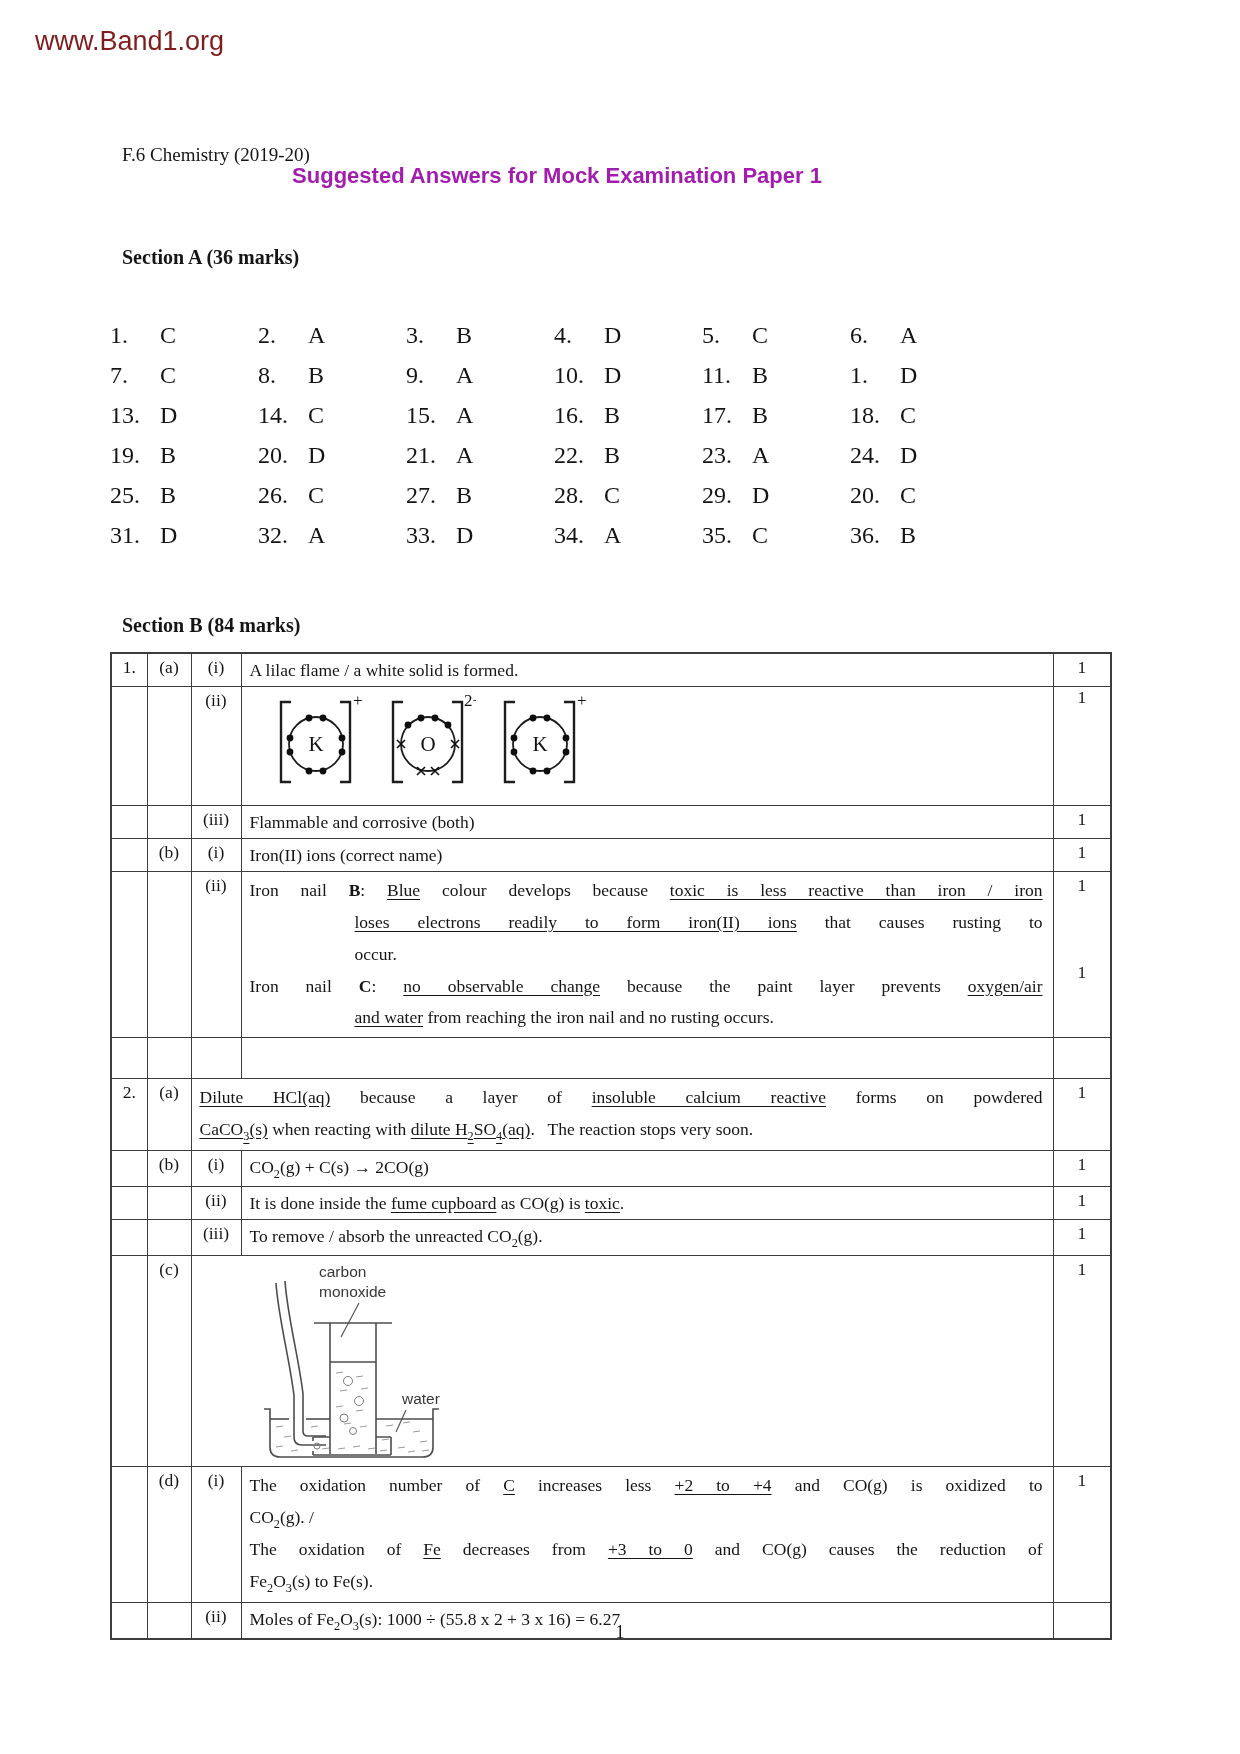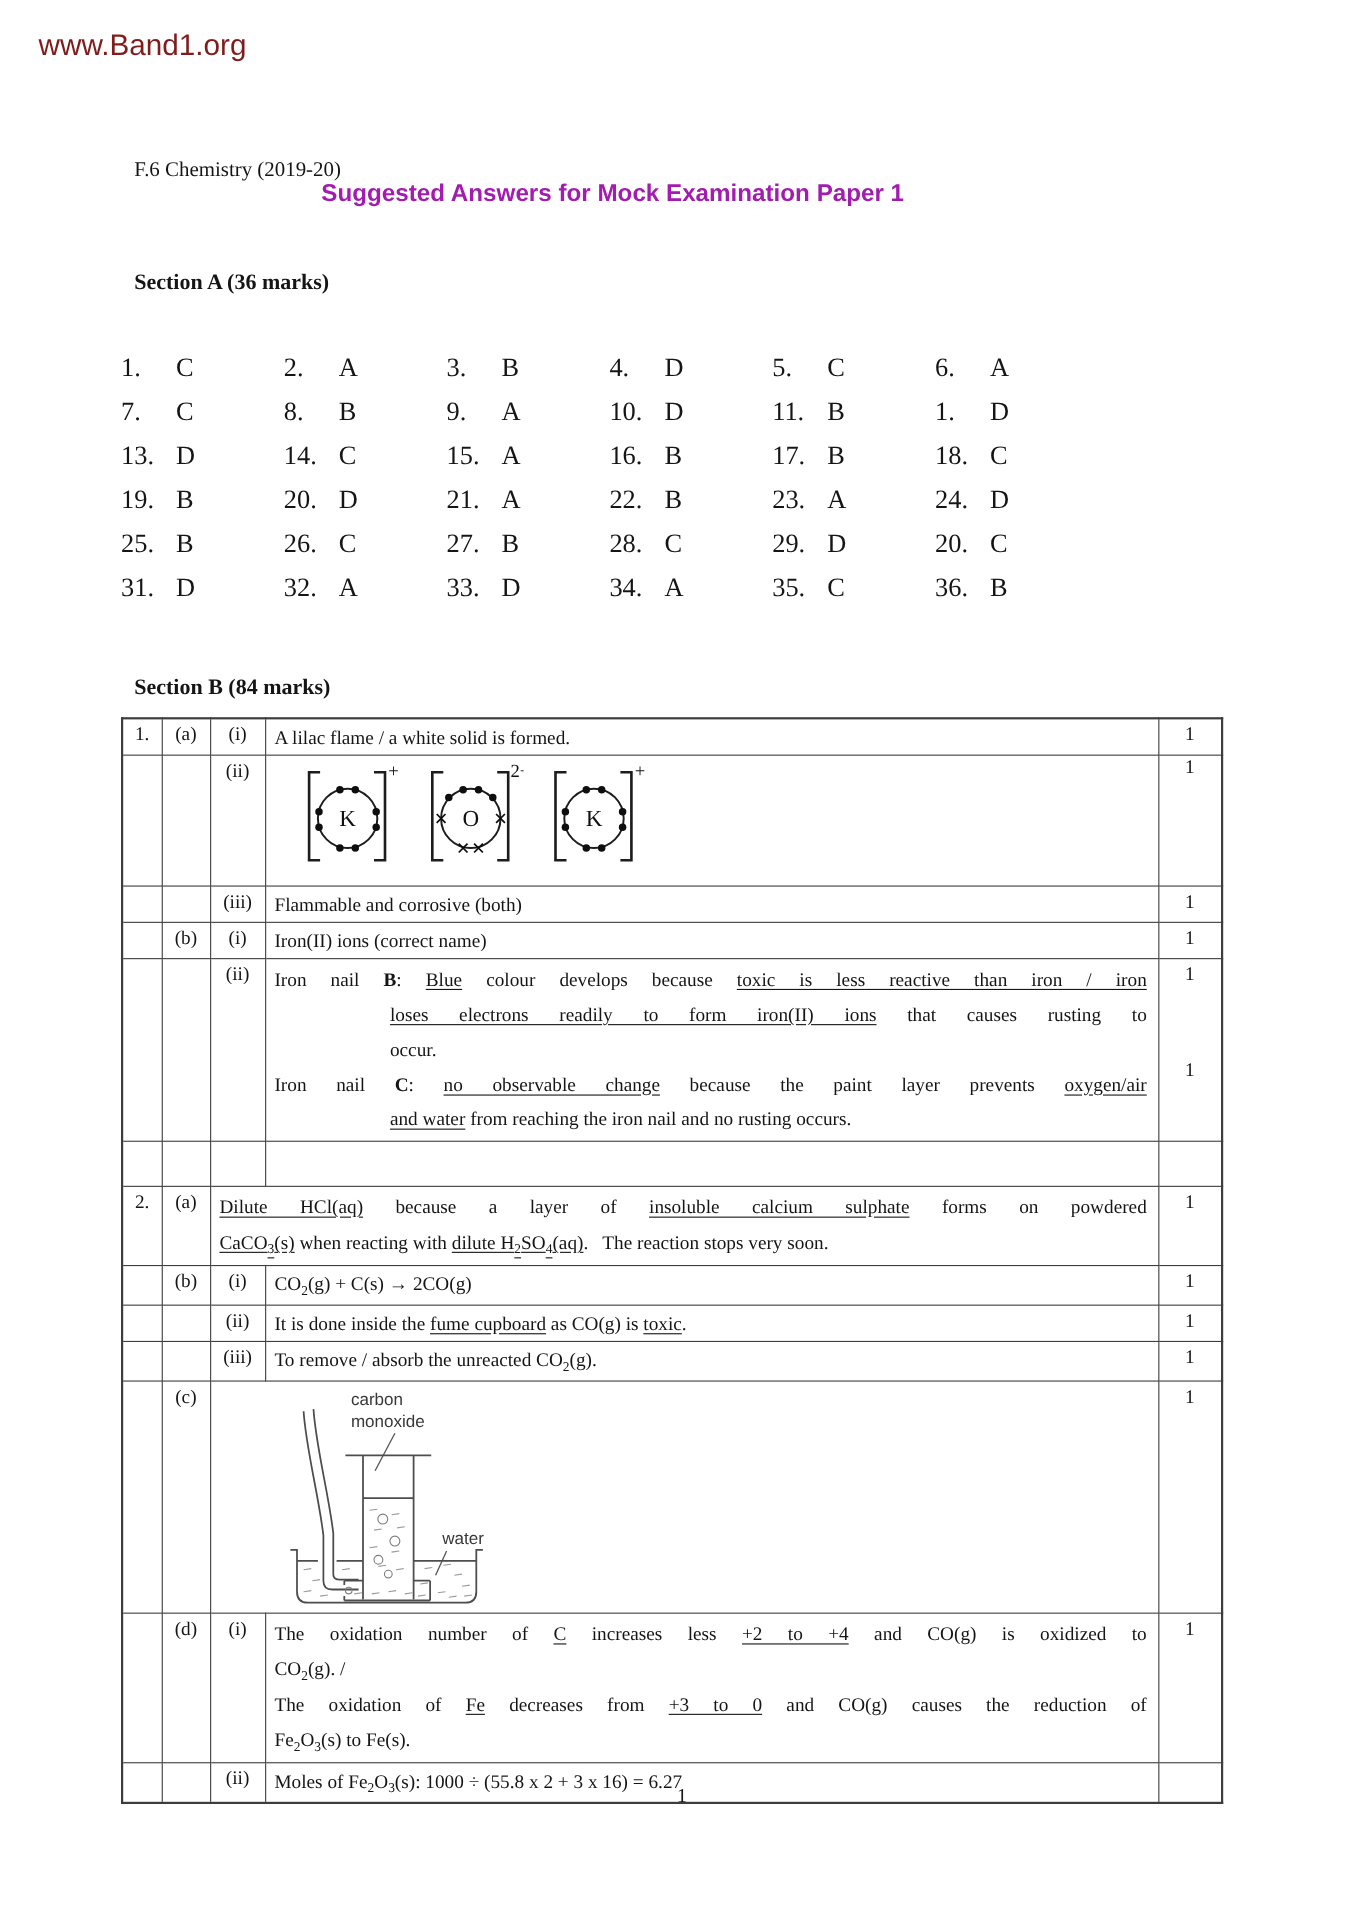--- a/index.html
+++ b/index.html
@@ -230,21 +230,21 @@
           <td></td>
           <td></td>
           <td></td>
           <td></td>
           <td></td>
         </tr>
         <tr>
           <td class="c-q">2.</td>
           <td class="c-part">(a)</td>
           <td class="c-content multi" colspan="2">
-            <div class="line just"><span class="u">Dilute HCl(aq)</span><span> because a layer of </span><span class="u">insoluble calcium sulphate</span><span> forms on powdered</span></div>
+            <div class="line just"><span class="u">Dilute HCl(aq)</span><span> because a layer of </span><span class="u">insoluble calcium reactive</span><span> forms on powdered</span></div>
             <div class="line"><span class="u">CaCO</span><sub class="u">3</sub><span class="u">(s)</span><span> when reacting with </span><span class="u">dilute H</span><sub class="u">2</sub><span class="u">SO</span><sub class="u">4</sub><span class="u">(aq)</span><span>.&nbsp;&nbsp; The reaction stops very soon.</span></div>
           </td>
           <td class="c-marks">
             <div class="mark">1</div>
           </td>
         </tr>
         <tr>
           <td class="c-q"></td>
           <td class="c-part">(b)</td>
           <td class="c-roman">(i)</td>

